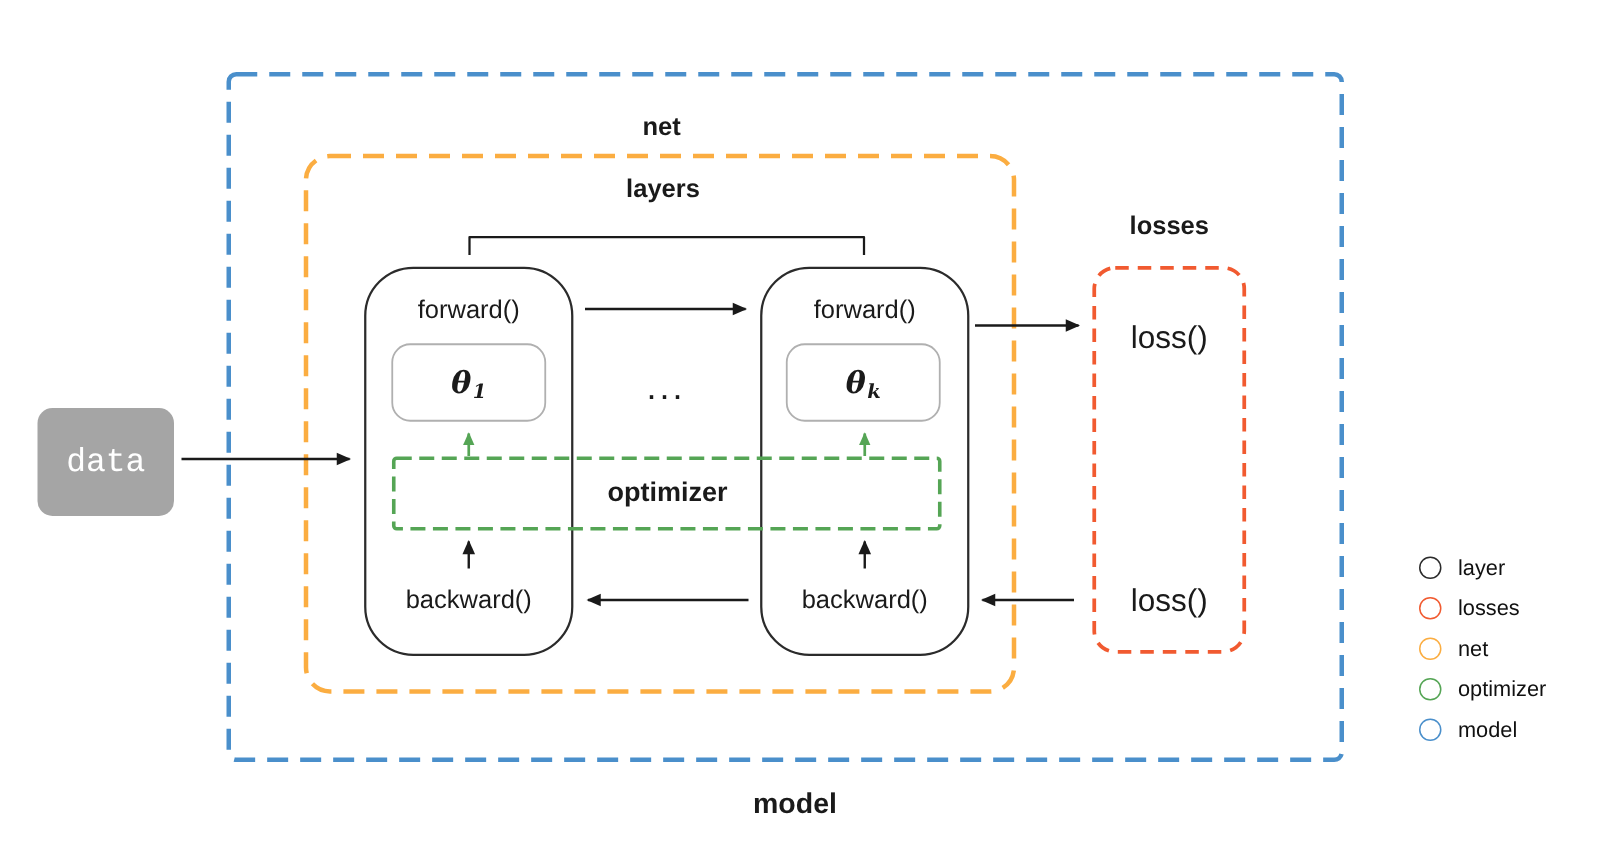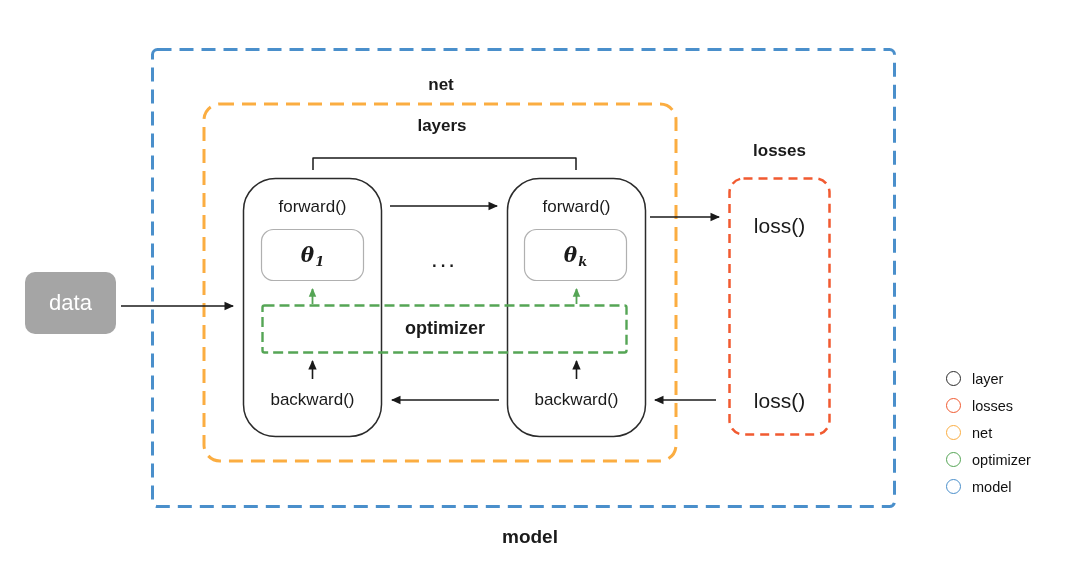--- a/index.html
+++ b/index.html
@@ -32,24 +32,24 @@
   .theta{
     position:absolute;width:103px;height:52px;
     display:flex;align-items:center;justify-content:center;
     font-family:"DejaVu Serif", serif;font-style:italic;font-weight:bold;
   }
   .theta-1{left:261px;top:229px;}
   .theta-k{left:524px;top:229px;}
   .theta-sym{font-size:20px;}
   .theta-sub{font-size:13px;align-self:flex-end;margin-bottom:12px;margin-left:1px;}
   .data-node{
-    position:absolute;left:25px;top:272px;width:91px;height:62px;
+    position:absolute;left:25px;top:272px;width:91px;height:72px;
     background:#a5a5a5;border-radius:10px;
     display:flex;align-items:center;justify-content:center;
-    color:#ffffff;font-size:22px;
+    color:#ffffff;font-size:22px;font-family:Liberation Mono, monospace;
   }
   .legend{
     position:absolute;left:946px;top:371px;
     display:flex;flex-direction:column;gap:12px;
   }
   .legend-row{display:flex;align-items:center;gap:11px;height:15px;}
   .legend-circle{
     width:13px;height:13px;border-radius:50%;
     border:1.7px solid #000;background:#fff;flex:0 0 auto;
   }

